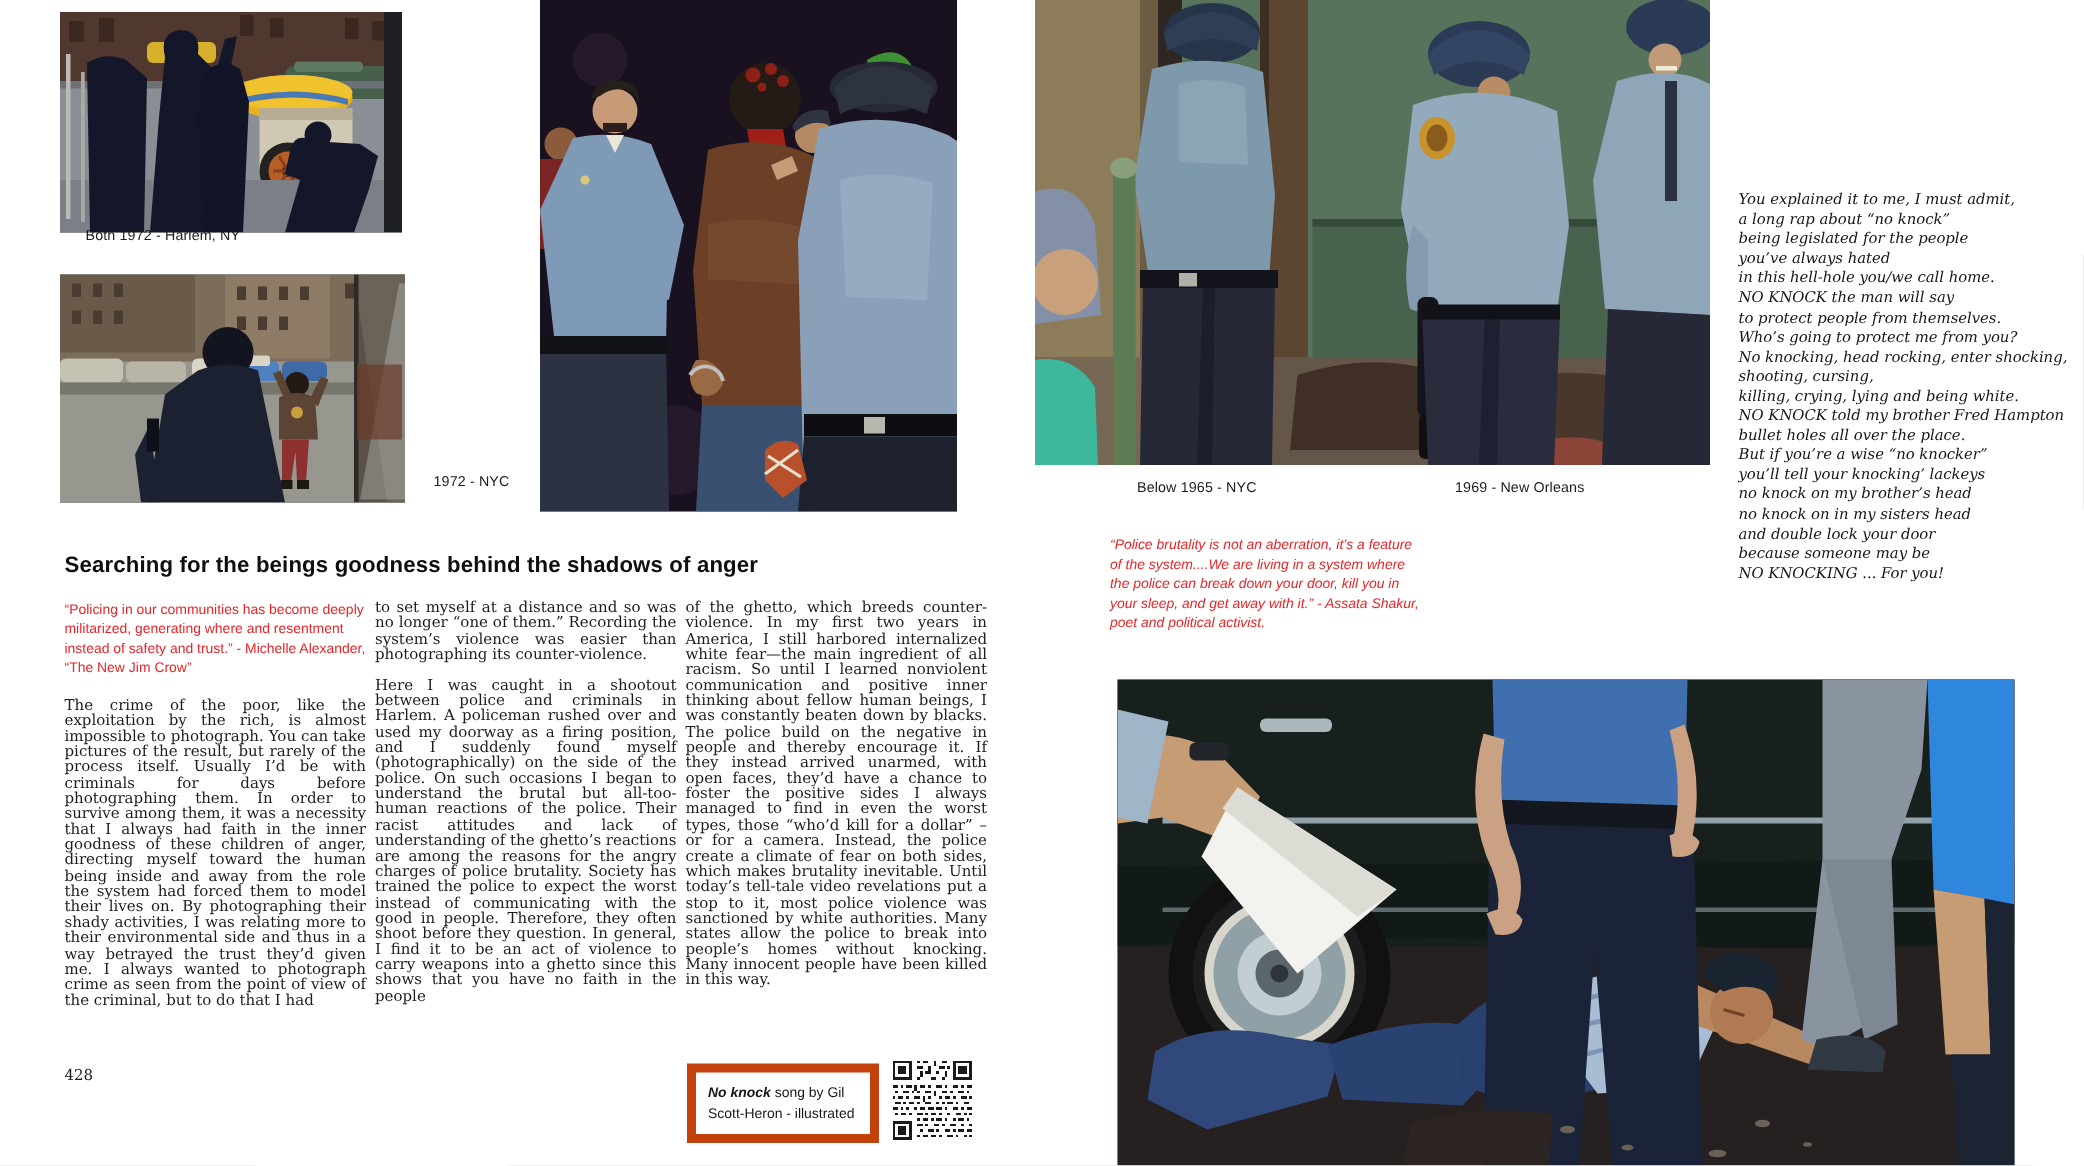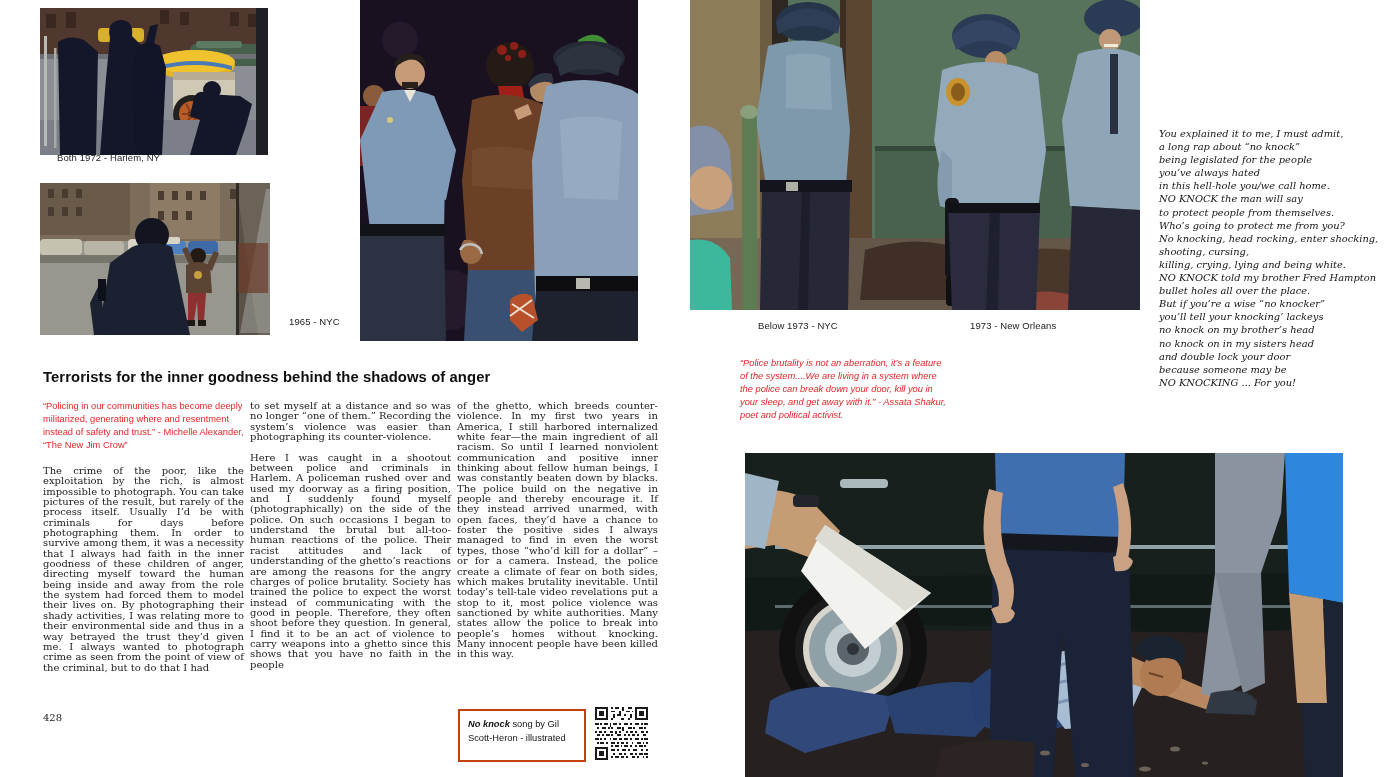--- a/index.html
+++ b/index.html
@@ -36,21 +36,21 @@
     position:absolute; width:236px;
     font-family:"DejaVu Serif", serif; font-style:italic;
     font-size:9.9px; line-height:13.1px; color:#141414;
     white-space:pre-line;
   }
   .pagenum {
     position:absolute; font-family:"DejaVu Serif", serif;
     font-size:10px; color:#1b1b1b;
   }
   .footnote-box {
-    position:absolute; border:2px solid #c2410c; background:#fff;
+    position:absolute; border:6px solid #c2410c; background:#fff;
     padding:7px 8px; font-family:"Liberation Sans", sans-serif;
     font-size:9.3px; line-height:13.5px; color:#161616;
   }
   .fn-title { font-weight:700; font-style:italic; }
   .qr { position:absolute; }
 </style>
 </head>
 <body>
 
 <div class="spread">
@@ -133,21 +133,21 @@
       <circle cx="158" cy="92" r="4" fill="#c8a040"></circle>
       <path d="M148 110 L166 110 L164 138 L158 138 L157 118 L154 138 L148 138 Z" fill="#8c3030"></path>
       <rect x="147" y="137" width="8" height="6" fill="#1e1812"></rect>
         <rect x="158" y="137" width="8" height="6" fill="#1e1812"></rect>
       <circle cx="112" cy="52" r="17" fill="#12141f"></circle>
       <path d="M92 64 Q112 56 132 64 L150 152 58 152 70 80 Z" fill="#1b2130"></path>
       <path d="M60 100 L50 120 54 152 66 152 Z" fill="#1b2130"></path>
       <rect x="58" y="96" width="8" height="22" fill="#0e101a"></rect>
     </svg>
   </div>
-  <div class="caption" style="left:289px; top:316px;">1965 - NYC</div>
+  <div class="caption" style="left:289px; top:316px;">1972 - NYC</div>
 
   <div class="photo" style="left:360px; top:0; width:278px; height:341px;">
     <svg viewBox="0 0 278 341" preserveAspectRatio="none">
       <rect width="278" height="341" fill="#1a1120"></rect>
       <g fill="#241a2c">
           <circle cx="40" cy="40" r="18"></circle>
           <circle cx="210" cy="140" r="26"></circle>
           <circle cx="90" cy="300" r="30"></circle>
           <circle cx="250" cy="250" r="22"></circle>
         </g>
@@ -187,21 +187,21 @@
       <path d="M200 120 Q230 112 262 122 L258 200 204 198 Z" fill="#96abc2"></path>
       <rect x="176" y="276" width="102" height="15" fill="#0e0e12"></rect>
       <rect x="216" y="278" width="14" height="11" fill="#b8b8b0"></rect>
       <path d="M176 291 L278 291 L278 341 L172 341 Z" fill="#1e222e"></path>
       <path d="M154 110 L168 104 172 114 158 120 Z" fill="#c79b78"></path>
       <path d="M150 300 Q160 290 172 296 L178 320 162 332 150 320 Z" fill="#b8502c"></path>
       <path d="M152 304 L174 318 M150 316 L172 300" stroke="#e8e0d0" stroke-width="2"></path>
     </svg>
   </div>
 
-  <div class="headline" style="left:43px; top:369px; width:620px;">Terrorists for the inner goodness behind the shadows of anger</div>
+  <div class="headline" style="left:43px; top:369px; width:620px;">Searching for the beings goodness behind the shadows of anger</div>
 
   <div class="redquote" style="left:43px; top:400px; width:204px;">“Policing in our communities has become deeply militarized, generating where and resentment instead of safety and trust.” - Michelle Alexander, “The New Jim Crow”</div>
 
   <div class="bodycol" style="left:43px; top:466px;">The crime of the poor, like the exploitation by the rich, is almost impossible to photograph. You can take pictures of the result, but rarely of the process itself. Usually I’d be with criminals for days before photographing them. In order to survive among them, it was a necessity that I always had faith in the inner goodness of these children of anger, directing myself toward the human being inside and away from the role the system had forced them to model their lives on. By photographing their shady activities, I was relating more to their environmental side and thus in a way betrayed the trust they’d given me. I always wanted to photograph crime as seen from the point of view of the criminal, but to do that I had</div>
   <div class="bodycol" style="left:250px; top:401px;">to set myself at a distance and so was no longer “one of them.” Recording the system’s violence was easier than photographing its counter-violence.
 
 Here I was caught in a shootout between police and criminals in Harlem. A policeman rushed over and used my doorway as a firing position, and I suddenly found myself (photographically) on the side of the police. On such occasions I began to understand the brutal but all-too-human reactions of the police. Their racist attitudes and lack of understanding of the ghetto’s reactions are among the reasons for the angry charges of police brutality. Society has trained the police to expect the worst instead of communicating with the good in people. Therefore, they often shoot before they question. In general, I find it to be an act of violence to carry weapons into a ghetto since this shows that you have no faith in the people</div>
   <div class="bodycol" style="left:457px; top:401px;">of the ghetto, which breeds counter-violence. In my first two years in America, I still harbored internalized white fear—the main ingredient of all racism. So until I learned nonviolent communication and positive inner thinking about fellow human beings, I was constantly beaten down by blacks. The police build on the negative in people and thereby encourage it. If they instead arrived unarmed, with open faces, they’d have a chance to foster the positive sides I always managed to find in even the worst types, those “who’d kill for a dollar” – or for a camera. Instead, the police create a climate of fear on both sides, which makes brutality inevitable. Until today’s tell-tale video revelations put a stop to it, most police violence was sanctioned by white authorities. Many states allow the police to break into people’s homes without knocking. Many innocent people have been killed in this way.</div>
 
   <div class="pagenum" style="left:43px; top:712px;">428</div>
@@ -375,22 +375,22 @@
       <path d="M388 54 Q424 42 450 56 L450 210 380 206 372 120 Z" fill="#8fa5b8"></path>
       <rect x="420" y="54" width="8" height="80" fill="#2a3040"></rect>
       <path d="M382 206 L450 210 L450 310 L378 310 Z" fill="#262838"></path>
       <rect x="52" y="112" width="15" height="198" fill="#5e7c54"></rect>
       <ellipse cx="59" cy="112" rx="9" ry="7" fill="#8aa07c"></ellipse>
       <path d="M0 128 Q28 118 40 150 L44 210 0 216 Z" fill="#8490a8"></path>
       <circle cx="20" cy="188" r="22" fill="#c8a07c"></circle>
       <path d="M0 240 Q26 236 40 258 L42 310 0 310 Z" fill="#3db89c"></path>
     </svg>
   </div>
-  <div class="caption" style="left:758px; top:320px;">Below 1973 - NYC</div>
-  <div class="caption" style="left:970px; top:320px;">1973 - New Orleans</div>
+  <div class="caption" style="left:758px; top:320px;">Below 1965 - NYC</div>
+  <div class="caption" style="left:970px; top:320px;">1969 - New Orleans</div>
 
   <div class="redquote italic" style="left:740px; top:357px; width:206px;">“Police brutality is not an aberration, it’s a feature of the system....We are living in a system where the police can break down your door, kill you in your sleep, and get away with it.” - Assata Shakur, poet and political activist.</div>
 
   <div class="poem" style="left:1159px; top:127px;">You explained it to me, I must admit,
 a long rap about “no knock”
 being legislated for the people
 you’ve always hated
 in this hell-hole you/we call home.
 NO KNOCK the man will say
 to protect people from themselves.

